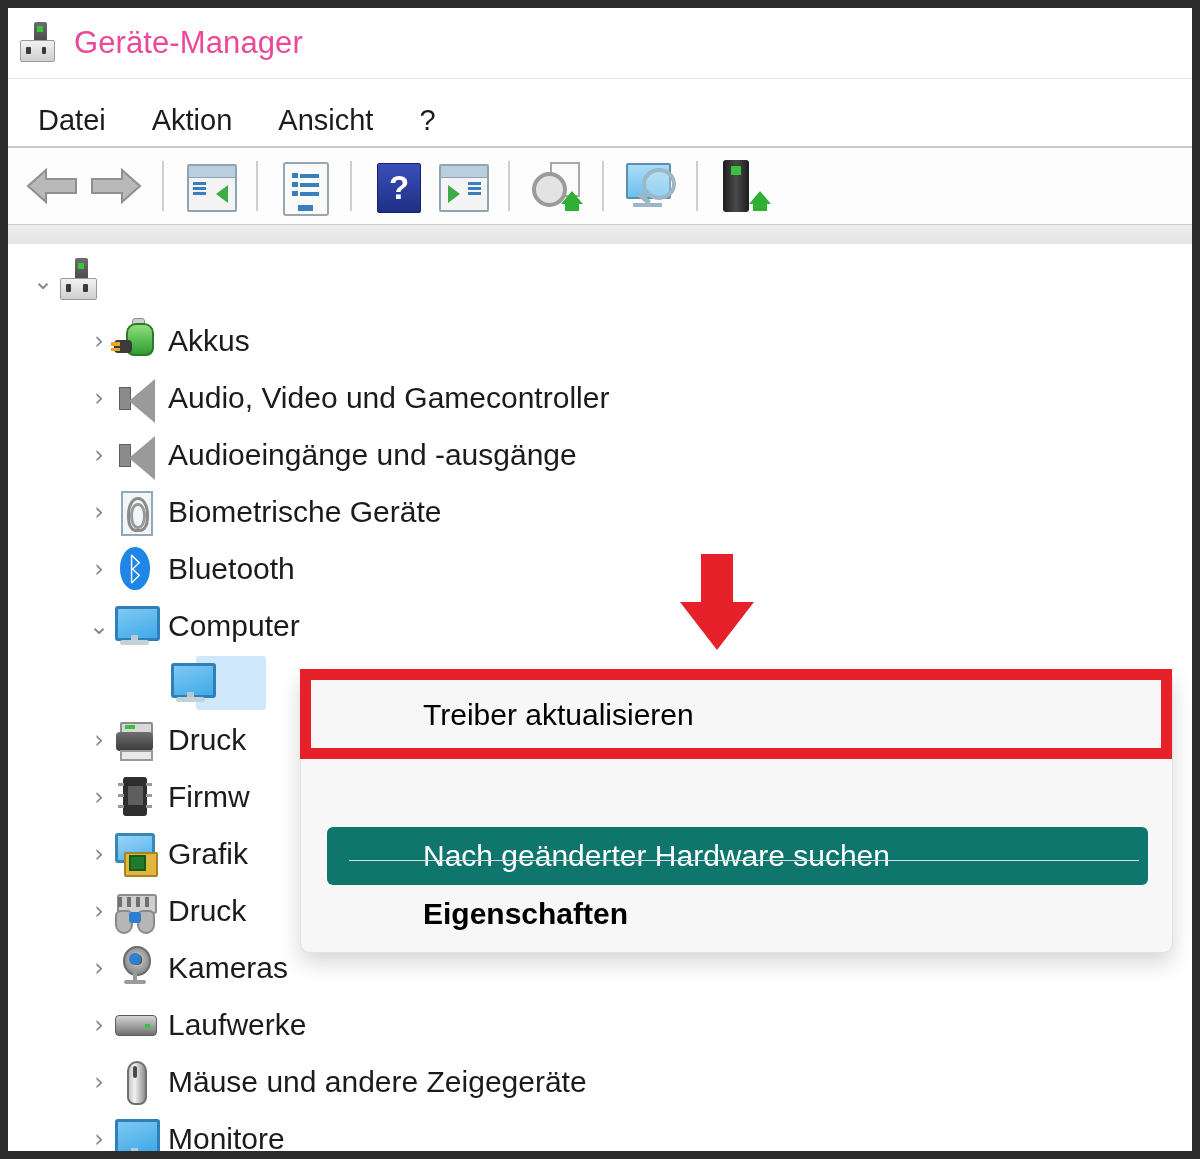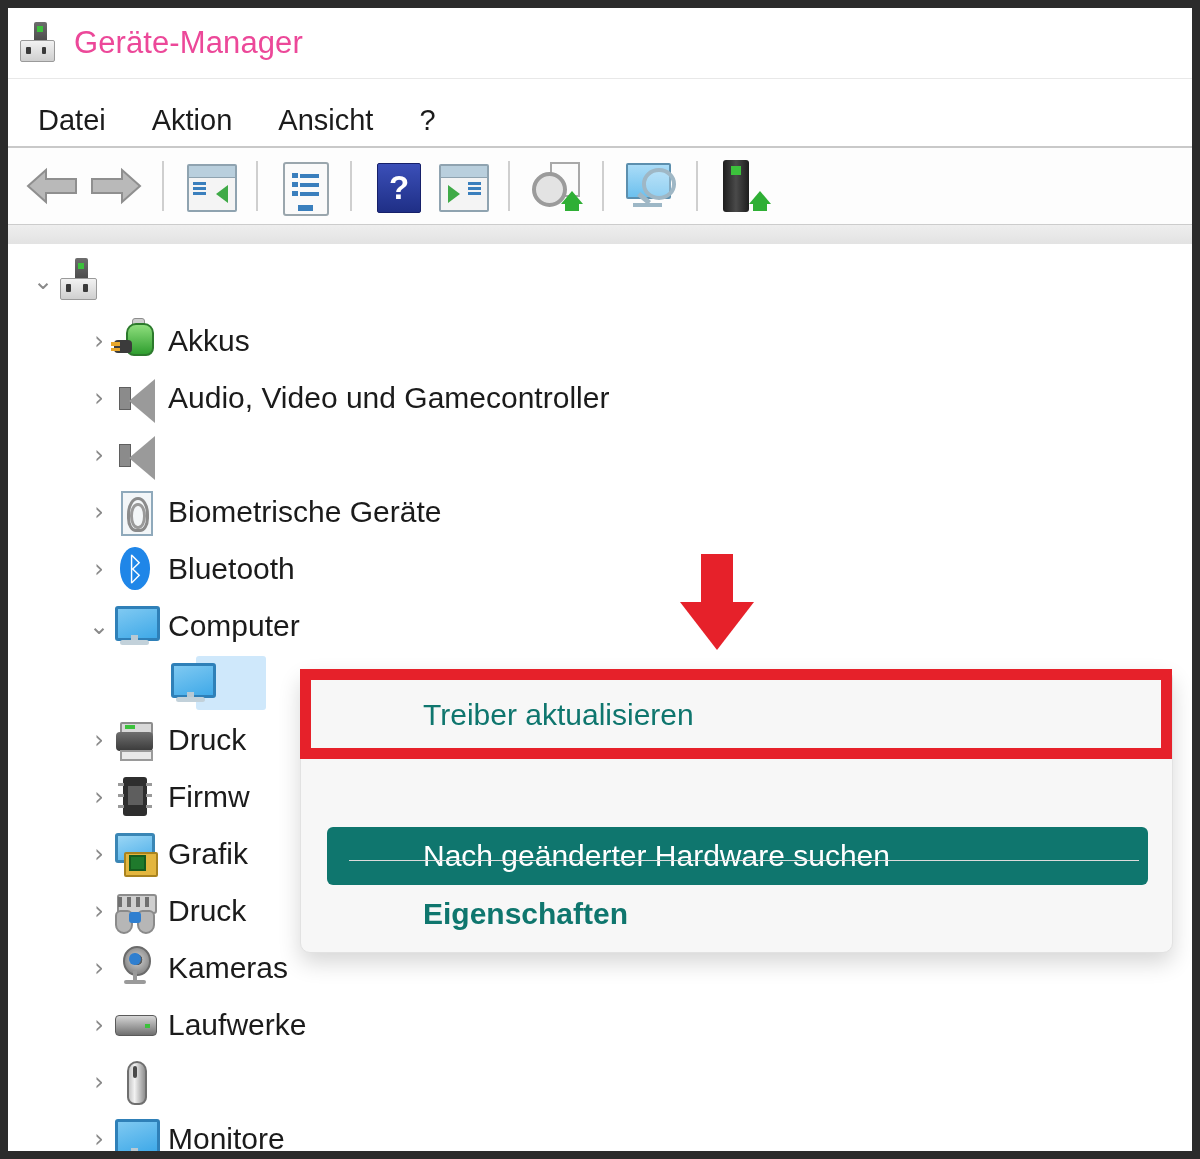--- a/index.html
+++ b/index.html
@@ -189,21 +189,21 @@
     position:absolute;left:292px;top:661px;width:873px;height:284px;
     background:#f7f7f7;border:1px solid #e2e2e2;border-radius:10px;
     box-shadow:0 10px 22px rgba(0,0,0,.16);
     box-sizing:border-box;
   }
   .ctx-item{
     position:absolute;left:26px;width:821px;height:58px;
     display:flex;align-items:center;border-radius:6px;
     box-sizing:border-box;padding-left:96px;
   }
-  .ctx-item .t{font-size:30px;color:#0f766e;white-space:nowrap;}
+  .ctx-item .t{font-size:30px;color:#000000;white-space:nowrap;}
   .ctx-item.hl{background:#0f766e;margin-top:43px;}
   .ctx-item.hl .t{color:#ffffff;}
   .ctx-item.bold .t{font-weight:bold;}
   .ctx-sep{position:absolute;left:48px;width:790px;height:1px;background:#dcdcdc;}
 
   
   .redbox{
     position:absolute;left:292px;top:661px;width:872px;height:90px;
     border:11px solid #e6212a;box-sizing:border-box;background:transparent;
   }
@@ -382,20 +382,21 @@
     </div>
 
     <div class="row" style="top:182px;padding-left:78px;">
       <div class="chev">›</div>
       <div class="nodeicon">
         <div class="ni speaker">
             <div class="box"></div>
             <div class="cone"></div>
           </div>
       </div>
+      <div class="label">Audioeingänge und -ausgänge</div>
     </div>
 
     <div class="row" style="top:239px;padding-left:78px;">
       <div class="chev">›</div>
       <div class="nodeicon">
         <div class="ni biom">
             <div class="frame"></div>
             <div class="fp"></div>
             <div class="fp2"></div>
           </div>
@@ -520,20 +521,21 @@
     </div>
 
     <div class="row" style="top:809px;padding-left:78px;">
       <div class="chev">›</div>
       <div class="nodeicon">
         <div class="ni mouse">
             <div class="body"></div>
             <div class="wheel"></div>
           </div>
       </div>
+      <div class="label">Mäuse und andere Zeigegeräte</div>
     </div>
 
     <div class="row" style="top:866px;padding-left:78px;">
       <div class="chev">›</div>
       <div class="nodeicon">
         <div class="ni disp">
             <div class="scr"></div>
             <div class="neck"></div>
           </div>
       </div>

